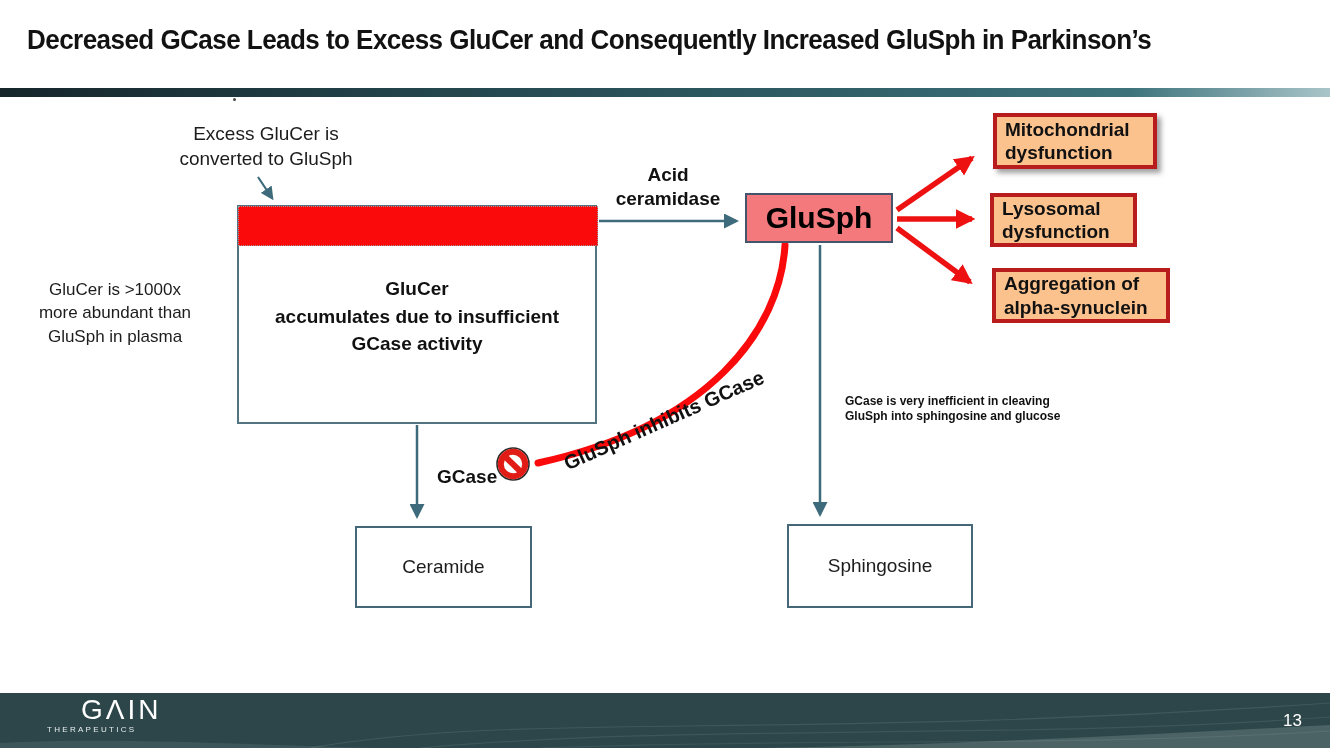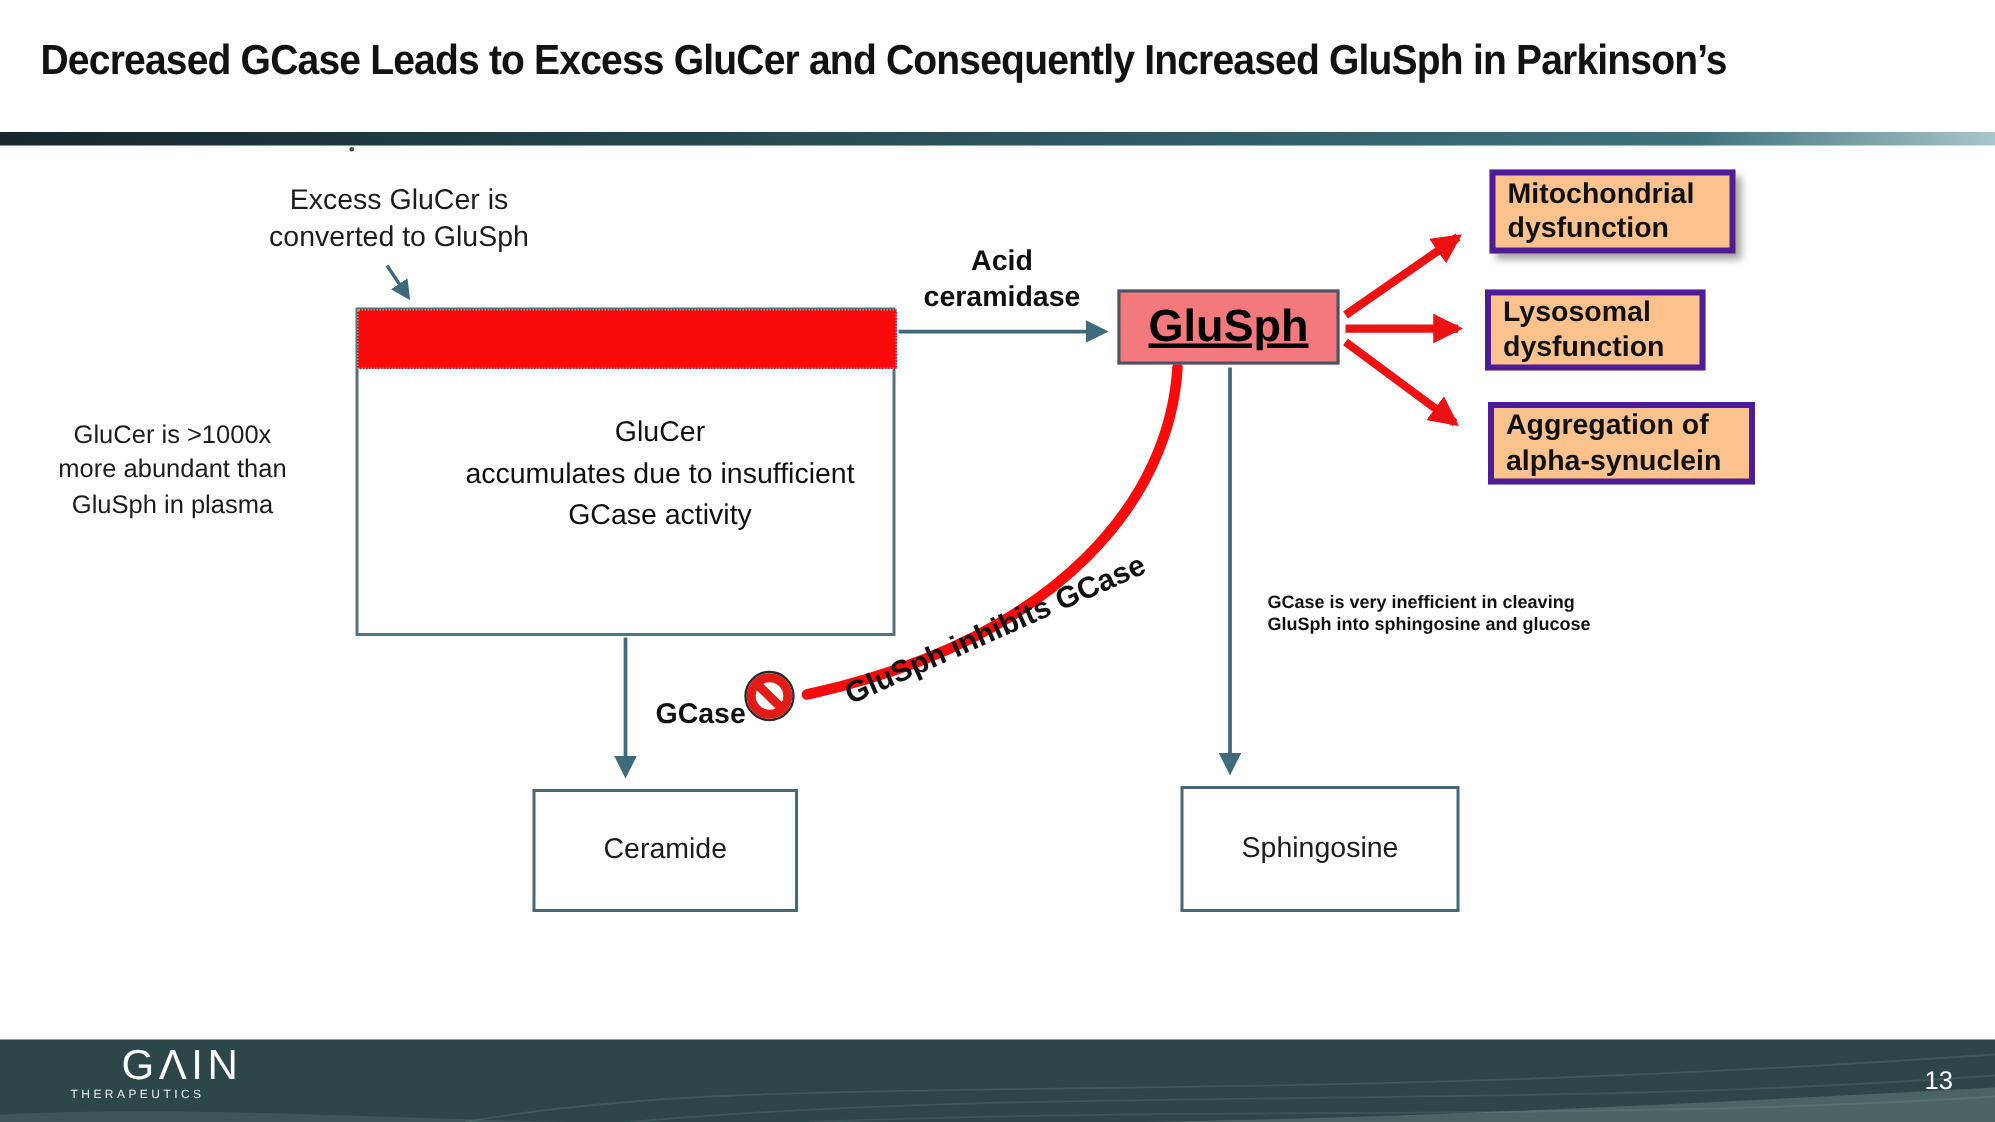--- a/index.html
+++ b/index.html
@@ -31,34 +31,34 @@
   .glucer-box{
     left:237px;top:205px;width:360px;height:219px;box-sizing:border-box;
     border:2px solid #53737f;background:#ffffff;
   }
   .red-band{
     position:absolute;left:-1px;top:-1px;width:358px;height:38px;
     background:#fa0a0a;border:1px dotted #9a9a9a;
   }
   .glucer-text{
     position:absolute;left:0;top:68px;width:100%;text-align:center;
-    font-size:19px;font-weight:normal;line-height:1.45;color:#111;margin-left:23px;
+    font-size:19px;font-weight:bold;line-height:1.45;color:#111;
   }
 
   .acid-label{left:598px;top:163px;width:140px;text-align:center;font-size:19px;font-weight:bold;line-height:1.25;color:#111;}
 
   .glusph-box{
     left:745px;top:193px;width:148px;height:50px;box-sizing:border-box;
     background:#f4797c;border:2px solid #44546a;
     display:flex;align-items:center;justify-content:center;
-    font-size:30px;font-weight:bold;color:#000;text-decoration:underline;
+    font-size:30px;font-weight:bold;color:#000;
   }
 
   .outcome{
-    box-sizing:border-box;background:#fbc28e;border:4px solid #4c1d95;
+    box-sizing:border-box;background:#fbc28e;border:4px solid #b91c1c;
     font-size:19px;font-weight:bold;line-height:1.22;color:#111;
     display:flex;align-items:center;padding:2px 8px;
   }
   .outcome-1{left:993px;top:113px;width:164px;height:56px;box-shadow:4px 4px 5px rgba(110,110,110,0.65);}
   .outcome-2{left:990px;top:193px;width:147px;height:54px;}
   .outcome-3{left:992px;top:268px;width:178px;height:55px;}
 
   .inhibit-label{
     left:533px;top:409px;width:262px;text-align:center;
     font-size:20px;font-weight:bold;color:#111;

